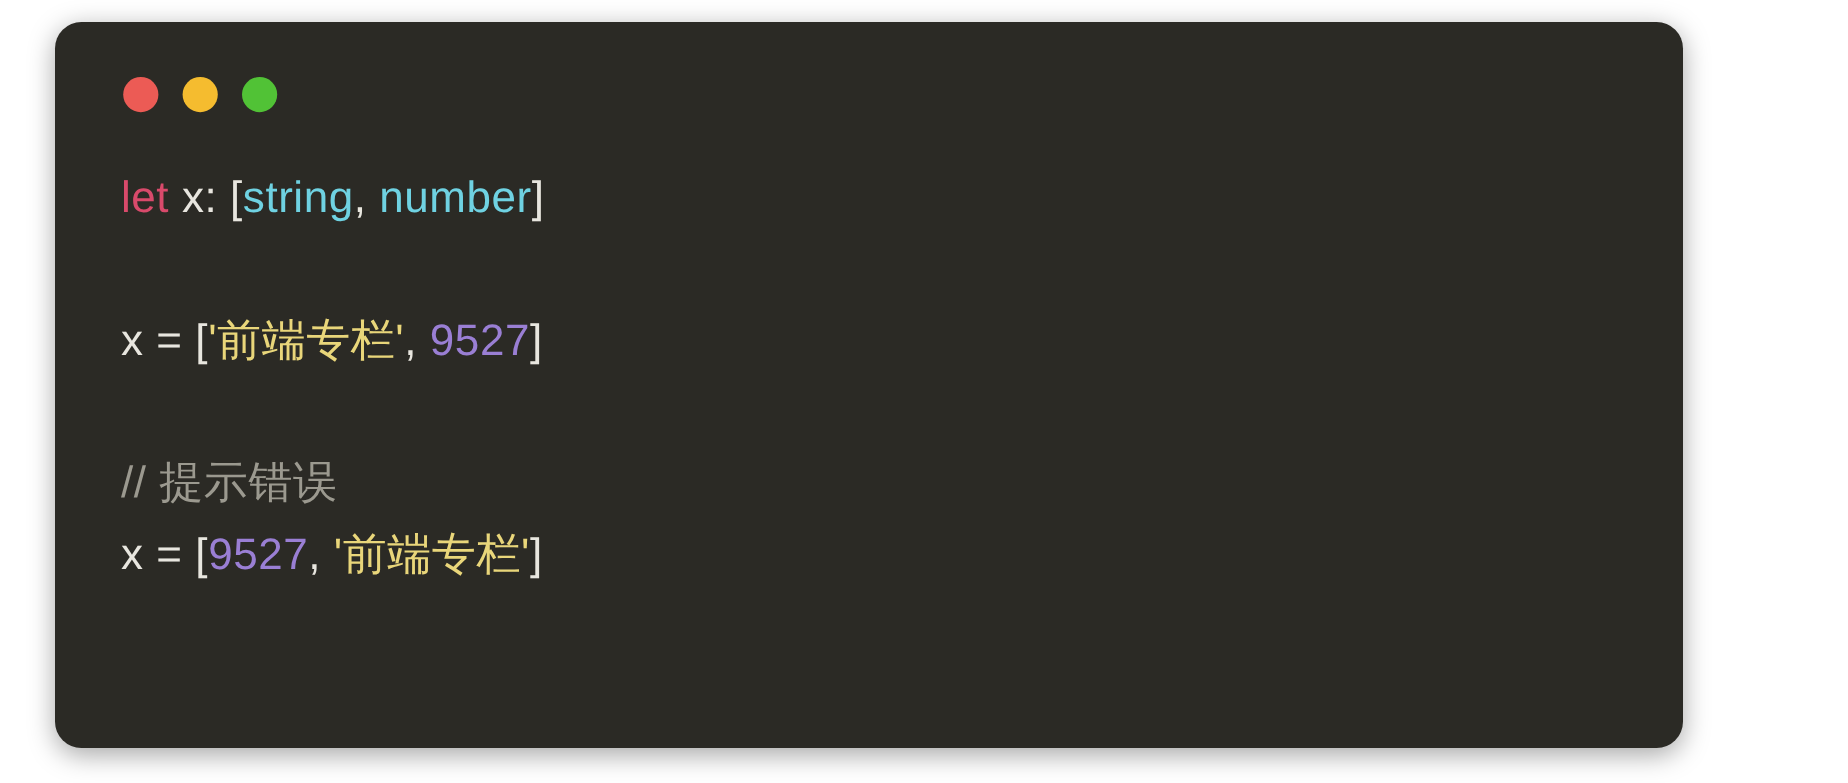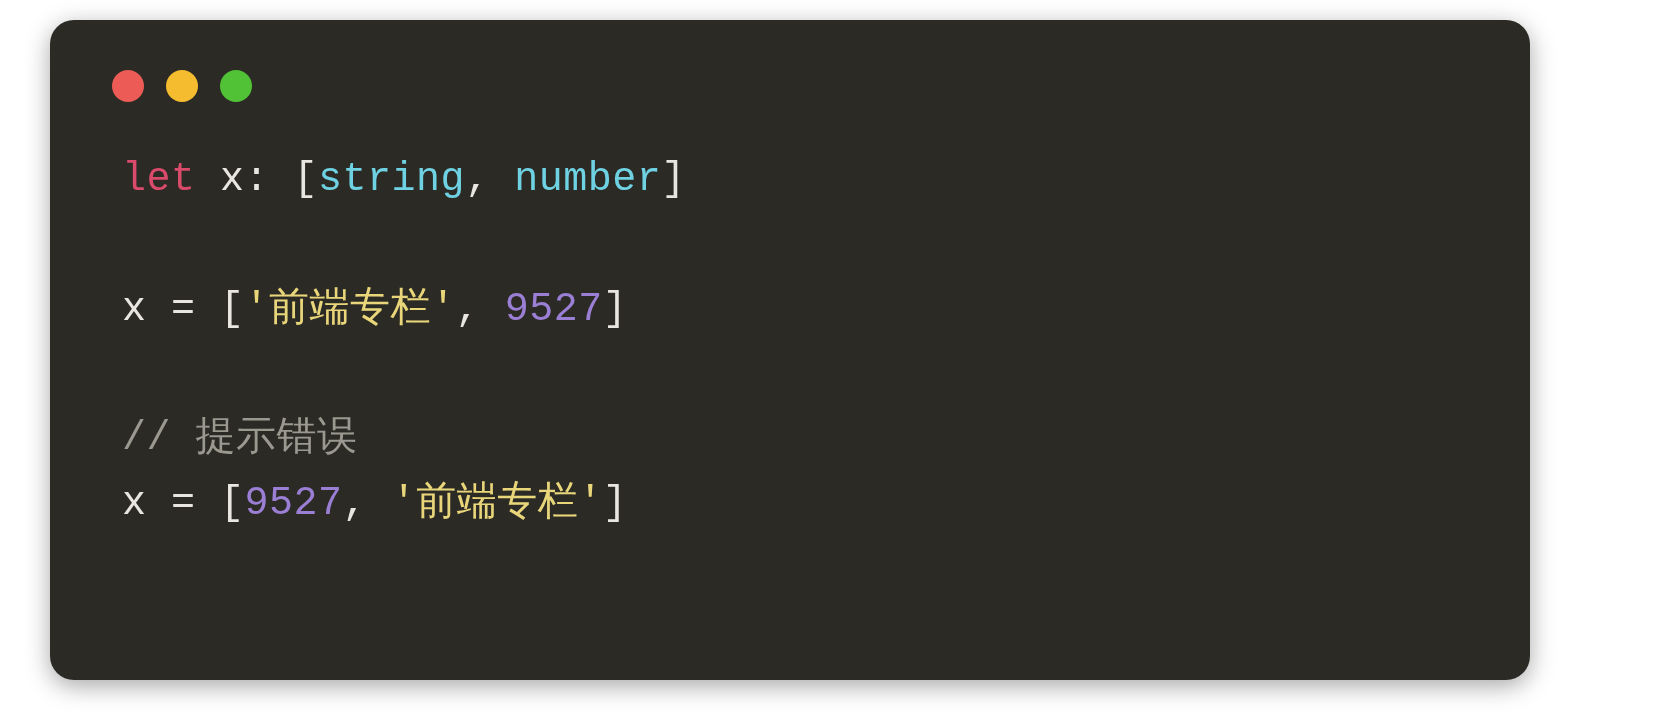--- a/index.html
+++ b/index.html
@@ -30,22 +30,22 @@
   }
   .dot {
     width: 32px;
     height: 32px;
     border-radius: 50%;
   }
   .dot-red    { background: #ec5b55; }
   .dot-yellow { background: #f5bc2f; }
   .dot-green  { background: #51c236; }
   pre.code {
-    margin: 12px;
-    font-family: Liberation Mono, monospace;
+    margin: 0;
+    font-family: Liberation Sans, sans-serif;
     font-size: 40px;
     line-height: 1.62;
     color: #e8e6df;
     white-space: pre;
     letter-spacing: 0.5px;
   }
   .tok-keyword { color: #d94a6b; }
   .tok-var     { color: #e8e6df; }
   .tok-punct   { color: #e8e6df; }
   .tok-type    { color: #6fd2e2; }

